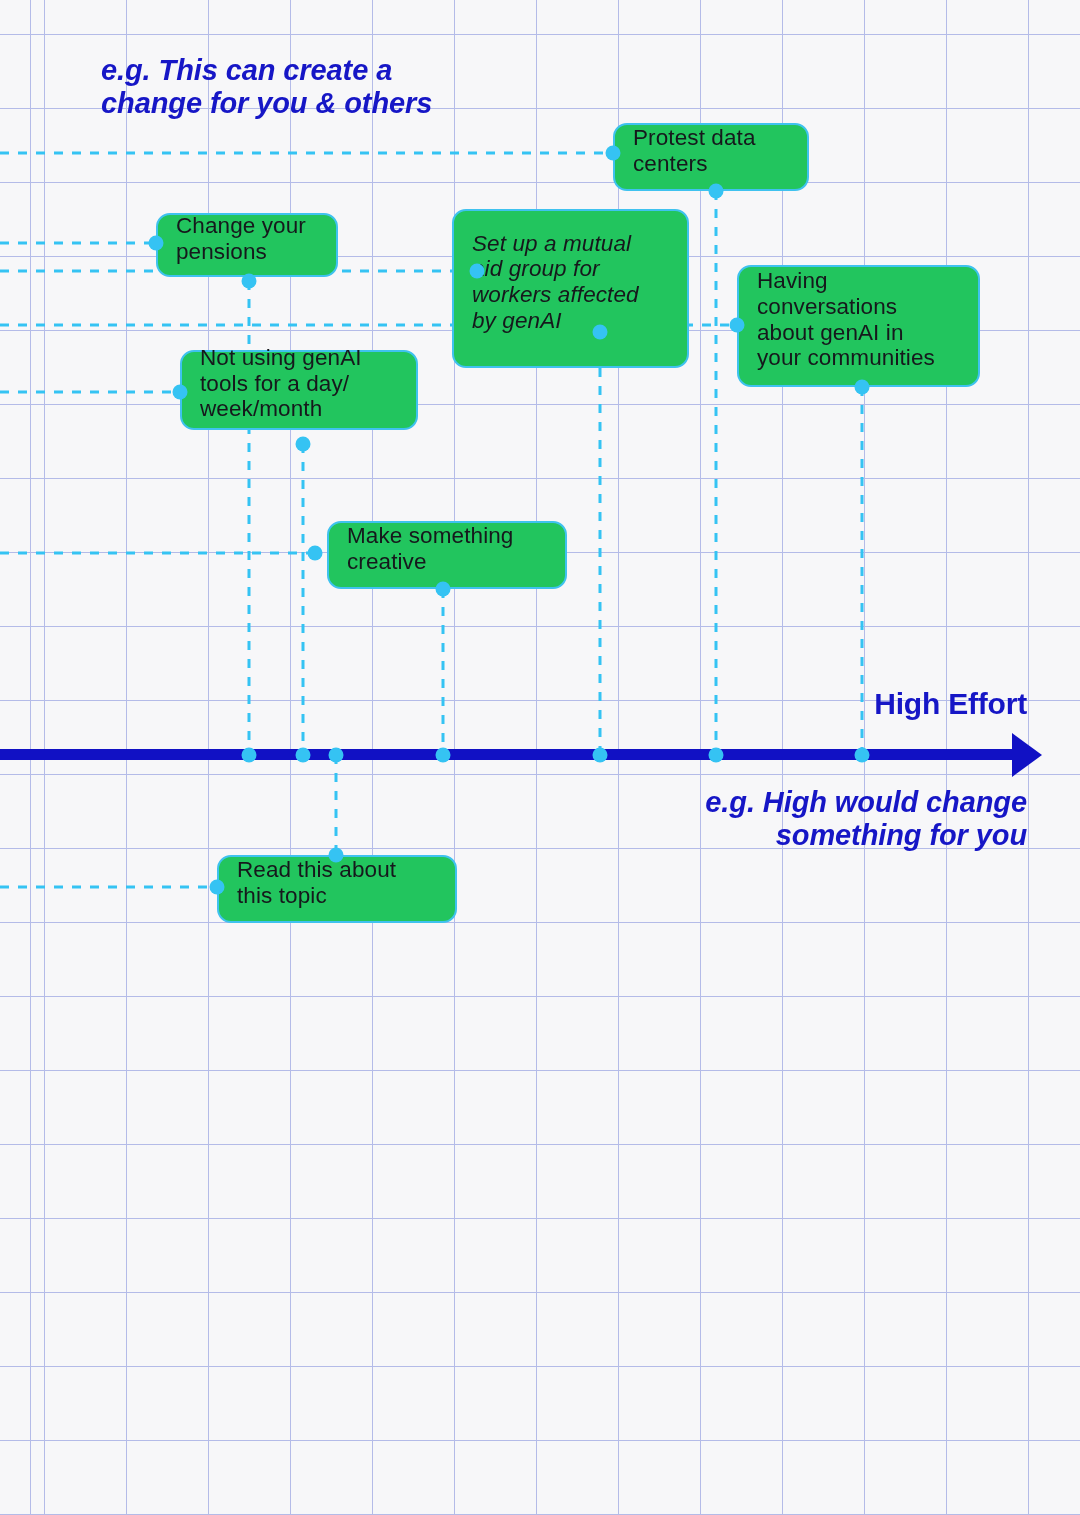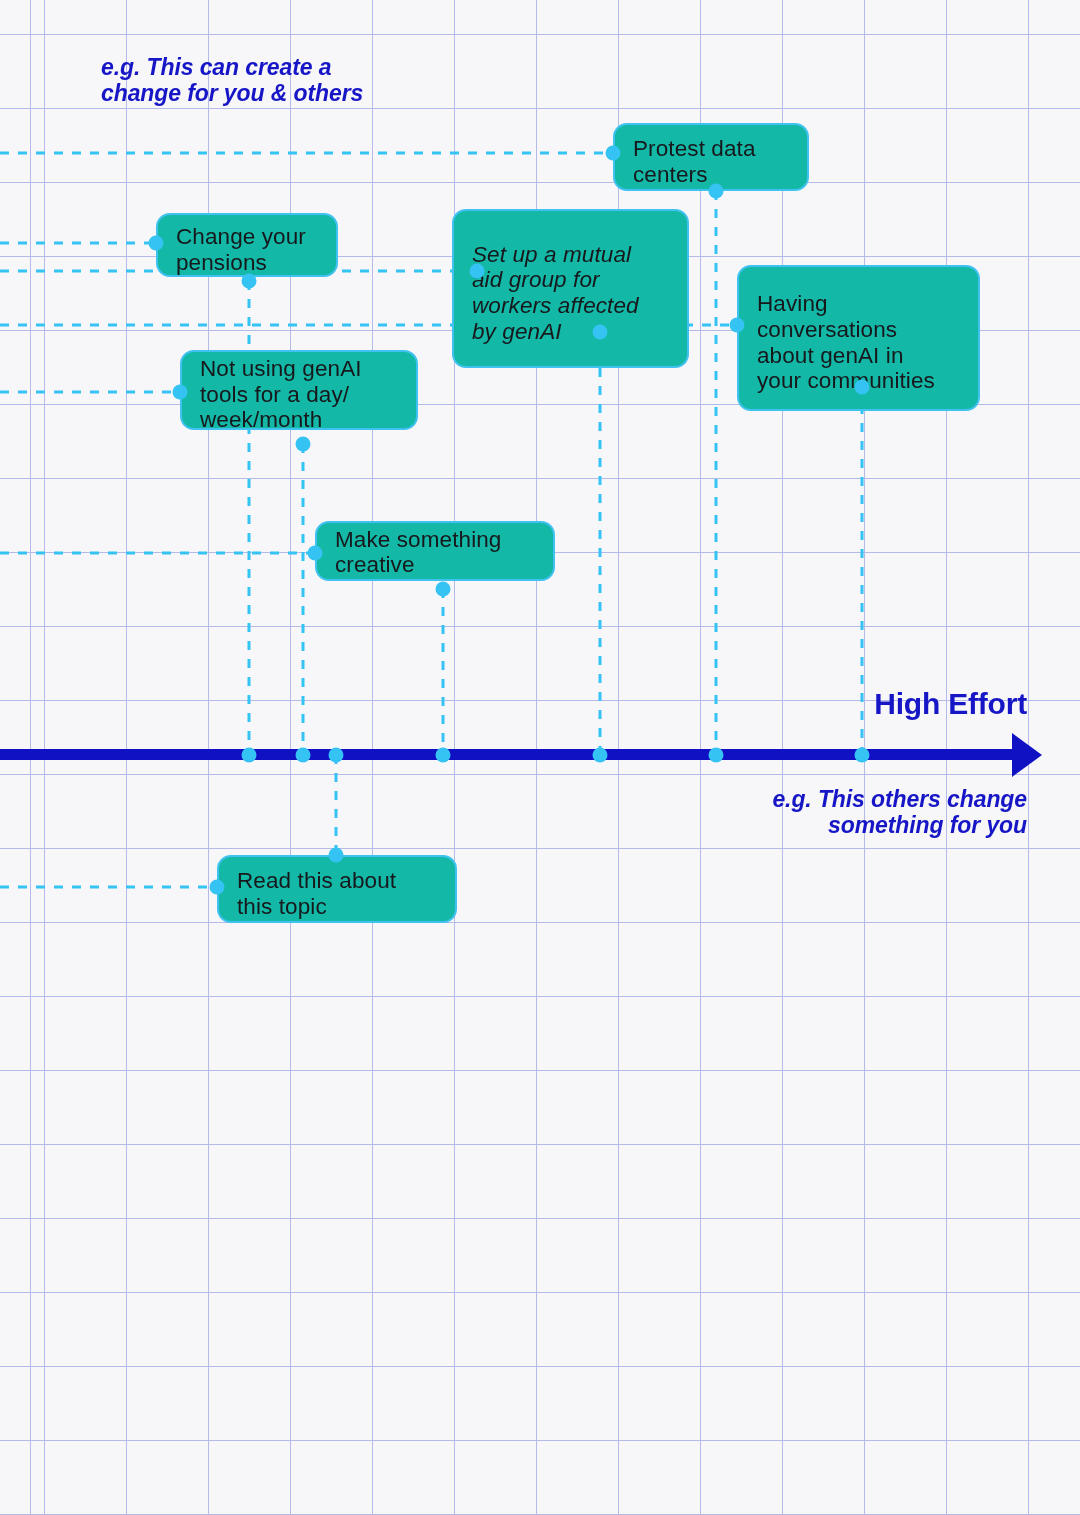--- a/index.html
+++ b/index.html
@@ -24,28 +24,28 @@
     background-position: 44px 0, 0 34px;
     opacity:.85;
     pointer-events:none;
   }
   
   #links{position:absolute;left:0;top:0;width:1080px;height:1515px;}
   
   .card{
     position:absolute;
     box-sizing:border-box;
-    background:#14b8a6;
+    background:#22c55e;
     border:2.6px solid #3fc2ef;
     border-radius:14px;
     color:#16181c;
     font-size:22.5px;
     line-height:1.135;
     letter-spacing:.1px;
-    padding:10px 16px 1px 18px;
+    padding:10px 16px 23px 18px;
     white-space:pre-line;
     display:flex;align-items:center;
   }
   .dot{
     position:absolute;
     width:15px;height:15px;
     border-radius:50%;
     background:#35c3f3;
     transform:translate(-50%,-50%);
   }
@@ -62,21 +62,21 @@
     width:0;height:0;
     border-top:22px solid transparent;
     border-bottom:22px solid transparent;
     border-left:30px solid #1111c4;
   }
   .nav-label{
     position:absolute;
     color:#1616c6;
     font-weight:bold;
     font-style:italic;
-    font-size:23px;
+    font-size:29px;
     line-height:1.14;
     white-space:pre-line;
     letter-spacing:-.1px;
   }
   #high-effort{
     position:absolute;
     right:53px;top:687px;
     color:#1616c6;
     font-weight:bold;
     font-size:30px;
@@ -113,28 +113,28 @@
 
   <div id="cards-layer">
       <div class="card" style="left: 613px; top: 123px; width: 196px; height: 68px;"><span>Protest data
 centers</span></div>
       <div class="card" style="left: 156px; top: 213px; width: 182px; height: 64px;"><span>Change your
 pensions</span></div>
       <div class="card" style="left: 452px; top: 209px; width: 237px; height: 159px; font-style: italic;"><span>Set up a mutual
 aid group for
 workers affected
 by genAI</span></div>
-      <div class="card" style="left: 737px; top: 265px; width: 243px; height: 146px;"><span>Having
+      <div class="card" style="left: 737px; top: 265px; width: 243px; height: 122px;"><span>Having
 conversations
 about genAI in
 your communities</span></div>
       <div class="card" style="left: 180px; top: 350px; width: 238px; height: 80px;"><span>Not using genAI
 tools for a day/
 week/month</span></div>
-      <div class="card" style="left: 315px; top: 521px; width: 240px; height: 60px; align-items: flex-end;"><span>Make something
+      <div class="card" style="left: 327px; top: 521px; width: 240px; height: 68px;"><span>Make something
 creative</span></div>
       <div class="card" style="left: 217px; top: 855px; width: 240px; height: 68px;"><span>Read this about
 this topic</span></div>
     </div>
 
   <div id="axis-line"></div>
   <div id="axis-head"></div>
   <div id="axis-dots-layer">
       <div class="dot" style="left: 249px; top: 755px;"></div>
       <div class="dot" style="left: 303px; top: 755px;"></div>
@@ -143,21 +143,21 @@
       <div class="dot" style="left: 600px; top: 755px;"></div>
       <div class="dot" style="left: 716px; top: 755px;"></div>
       <div class="dot" style="left: 862px; top: 755px;"></div>
     </div>
 
   <div id="high-effort">High Effort</div>
 
   <div class="nav-label" id="lbl-topleft">e.g. This can create a
 change for you &amp; others</div>
 
-  <div class="nav-label" id="lbl-bottomright">e.g. This others change
+  <div class="nav-label" id="lbl-bottomright">e.g. High would change
 something for you</div>
 
 
 <div class="dot" style="left: 613px; top: 153px;"></div>
     <div class="dot" style="left: 716px; top: 191px;"></div>
     <div class="dot" style="left: 156px; top: 243px;"></div>
     <div class="dot" style="left: 249px; top: 281px;"></div>
     <div class="dot" style="left: 477px; top: 271px;"></div>
     <div class="dot" style="left: 600px; top: 332px;"></div>
     <div class="dot" style="left: 737px; top: 325px;"></div>

